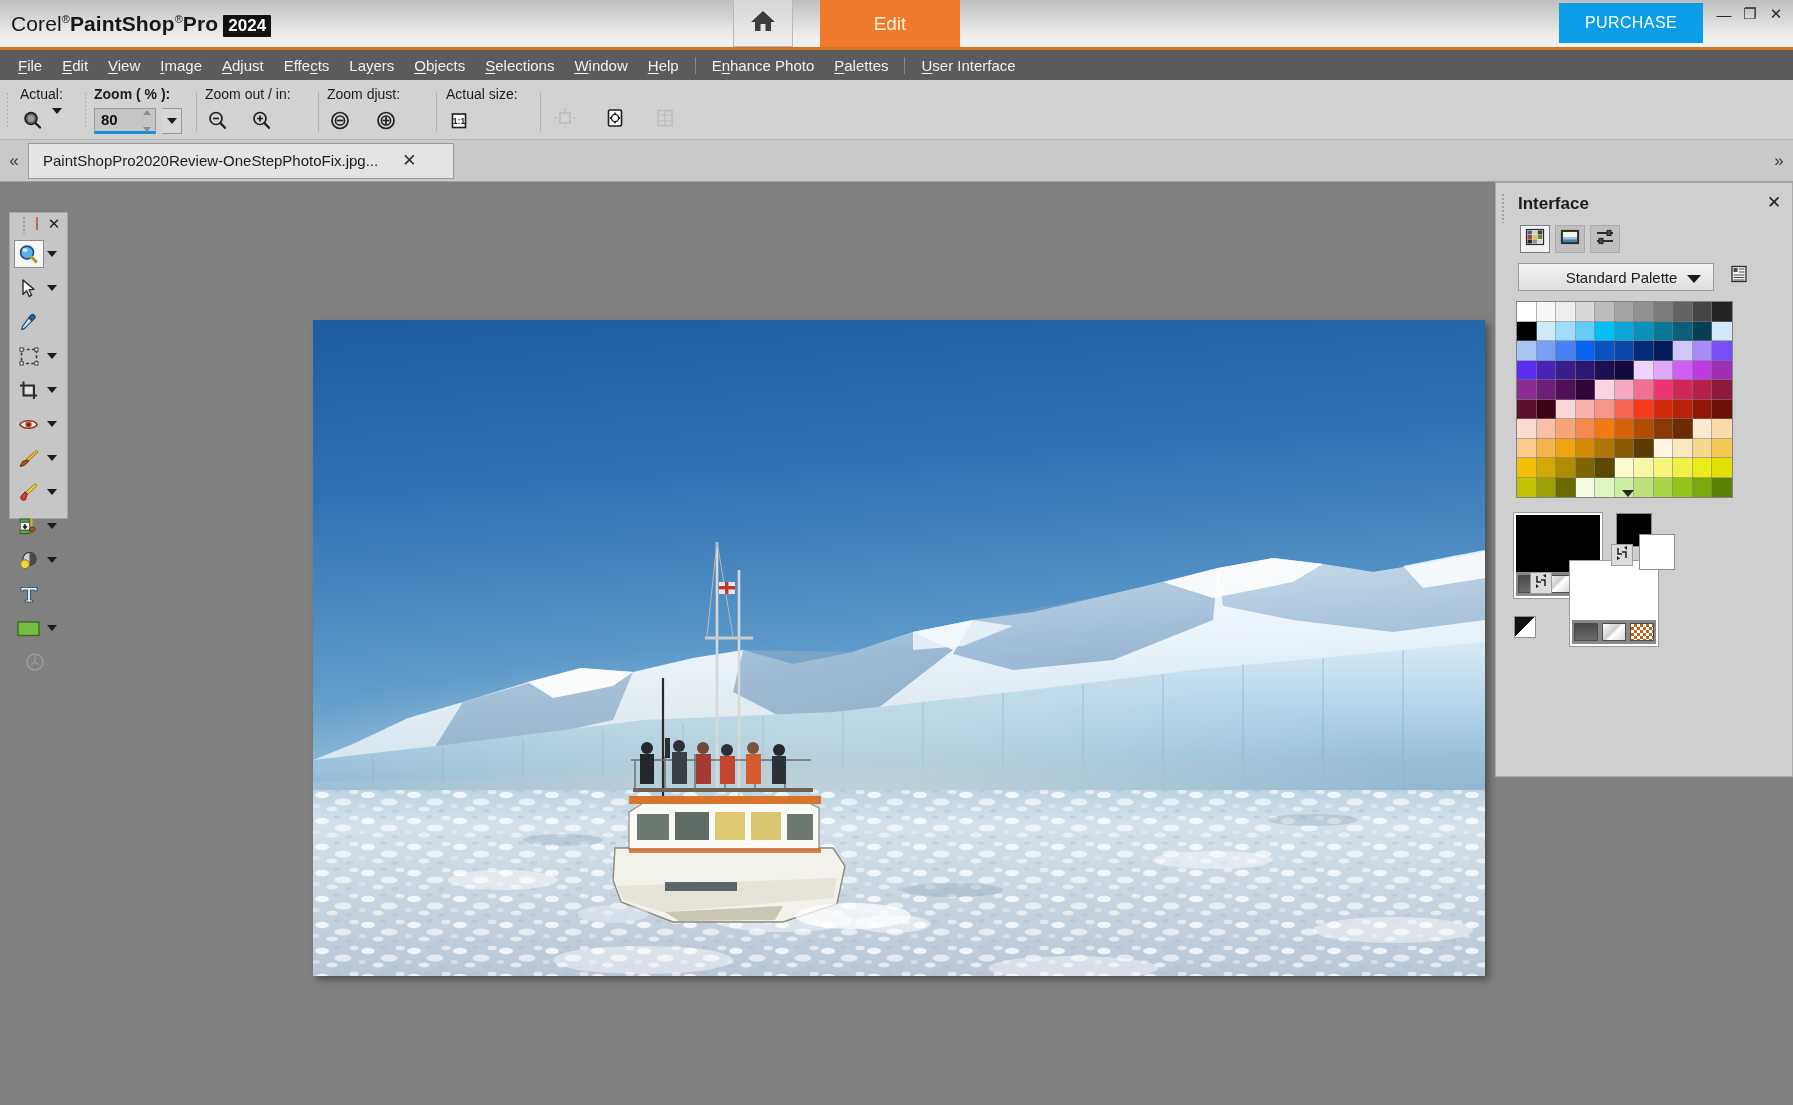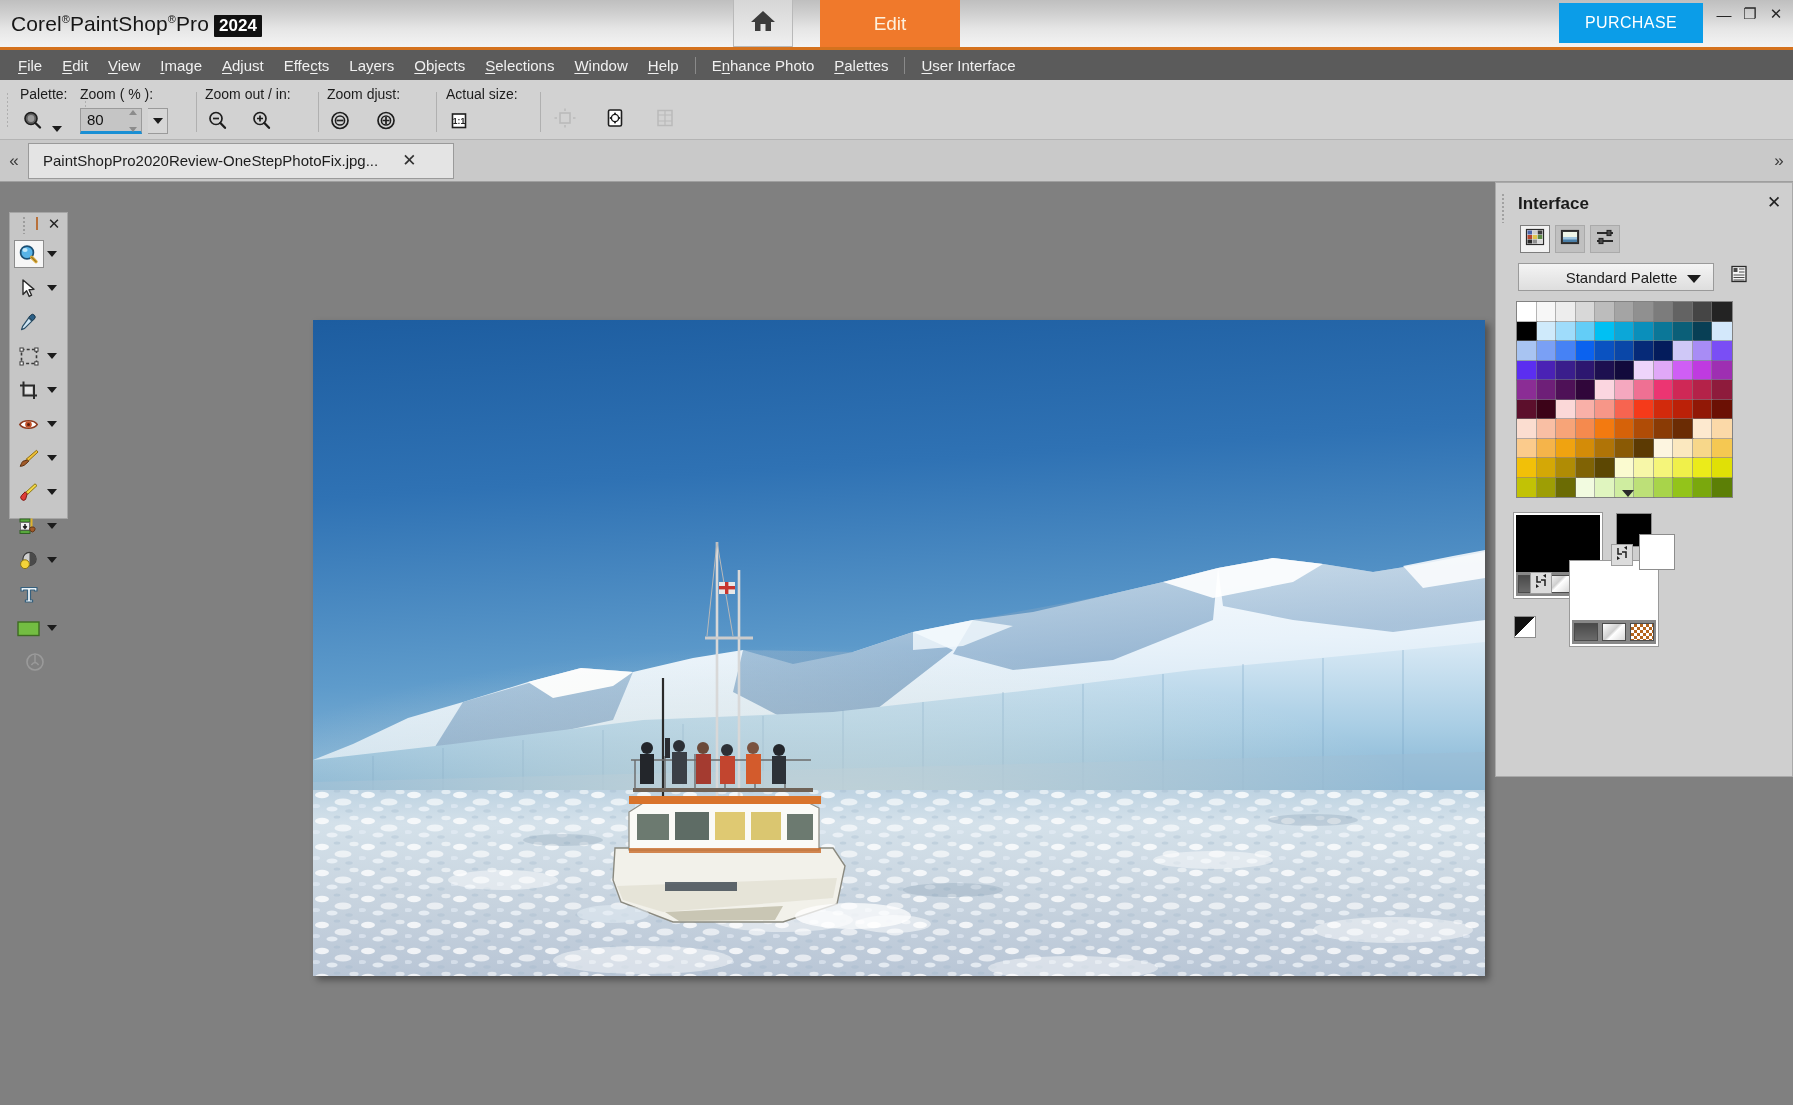--- a/index.html
+++ b/index.html
@@ -15,21 +15,21 @@
   .titlebar{
     position:absolute; left:0; top:0; width:1793px; height:50px;
     background:linear-gradient(to bottom,#bfbfbf 0%,#cfcfcf 28%,#e6e6e6 62%,#f4f4f4 100%);
     border-bottom:3px solid #d4721e;
   }
   .brand{
     position:absolute; left:11px; top:12px;
     font-size:21px; color:#161616; letter-spacing:.1px; white-space:nowrap;
   }
   .brand .lt{ font-weight:400; }
-  .brand .bd{ font-weight:400; }
+  .brand .bd{ font-weight:700; }
   .brand .sup{ font-size:11px; vertical-align:super; font-weight:400; }
   .brand .yr{
     background:#111; color:#fff; font-weight:700; font-size:17px;
     padding:1px 5px 2px 5px; margin-left:5px; border-radius:1px;
   }
 
   .home-btn{
     position:absolute; left:733px; top:0px; width:60px; height:47px;
     background:linear-gradient(to bottom,#d6d6d6,#efefef);
     border:1px solid #b9b9b9; border-top:none; cursor:pointer;
@@ -67,21 +67,21 @@
 
   
   .optbar{
     position:absolute; left:0; top:80px; width:1793px; height:60px;
     background:#d2d2d2; border-bottom:1px solid #b4b4b4;
   }
   .opt-group{ position:absolute; top:0; height:60px; }
   .opt-label{
     position:absolute; top:6px; left:0; font-size:14px; color:#1c1c1c; white-space:nowrap;
   }
-  .opt-row{ position:absolute; top:28px; left:0; display:flex; align-items:flex-end; gap:6px; }
+  .opt-row{ position:absolute; top:28px; left:0; display:flex; align-items:flex-start; gap:6px; }
   .grip{
     position:absolute; top:12px; width:3px; height:36px;
     background-image:radial-gradient(#a9a9a9 42%, transparent 43%);
     background-size:3px 4px; opacity:.85;
   }
   .vdiv{ position:absolute; top:12px; width:1px; height:40px; background:#b0b0b0; }
 
   .icon-btn{
     width:26px; height:24px; display:flex; align-items:center; justify-content:center;
     cursor:pointer; background:transparent; border:none;font-weight:bold;
@@ -302,36 +302,36 @@
     <div class="menu-item"><u>P</u>alettes</div>
     <div class="menu-sep"></div>
     <div class="menu-item"><u>U</u>ser Interface</div>
   </div>
 
   <div class="optbar">
 
     <div class="grip" style="left:6px;"></div>
 
     <div class="opt-group" style="left:20px; width:72px;">
-      <div class="opt-label">Palette:</div>
+      <div class="opt-label">Actual:</div>
       <div class="opt-row">
         <div class="icon-btn">
           <svg width="22" height="20" viewBox="0 0 22 20">
             <circle cx="9" cy="8.5" r="6" fill="#5f5f5f" stroke="#1e1e1e" stroke-width="1.6"></circle>
             <circle cx="9" cy="8.5" r="3.4" fill="#9a9a9a"></circle>
             <path d="M13.4 13 L18 17.5" stroke="#1e1e1e" stroke-width="2.4" stroke-linecap="round"></path>
           </svg>
         </div>
         <div class="caret"></div>
       </div>
     </div>
 
     <div class="grip" style="left:84px;"></div>
 
-    <div class="opt-group" style="left:80px; width:80px;">
+    <div class="opt-group" style="left:94px; width:80px;font-weight:bold;">
       <div class="opt-label">Zoom ( % ):</div>
       <div class="opt-row">
         <div class="zoom-field">
           <span>80</span>
           <div class="spin">
             <i class="up"></i>
             <i class="dn"></i>
           </div>
         </div>
         <div class="dropbox">

